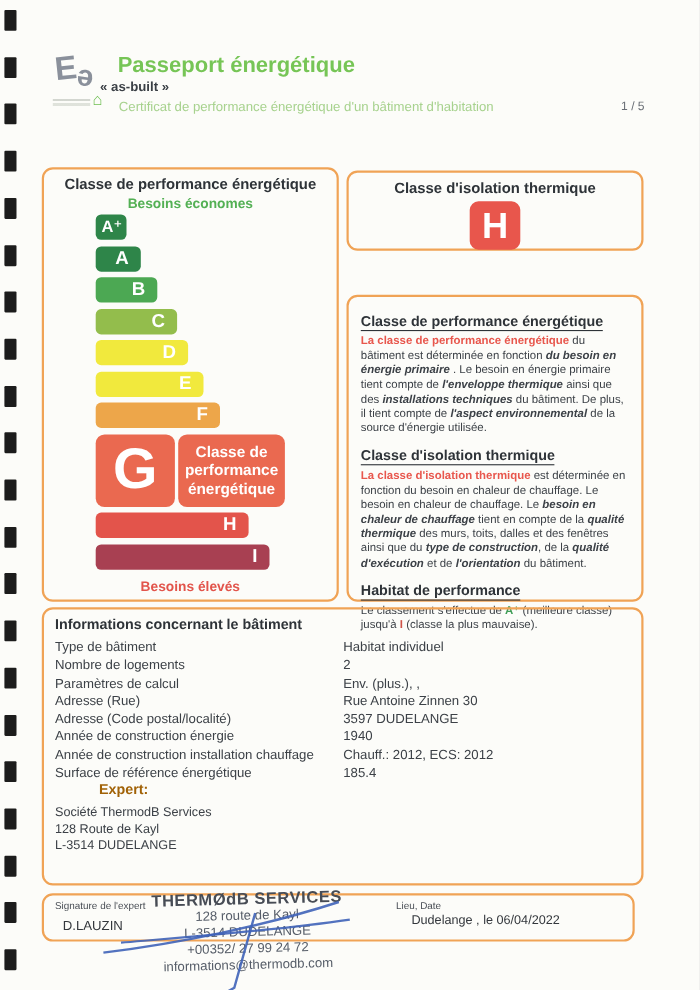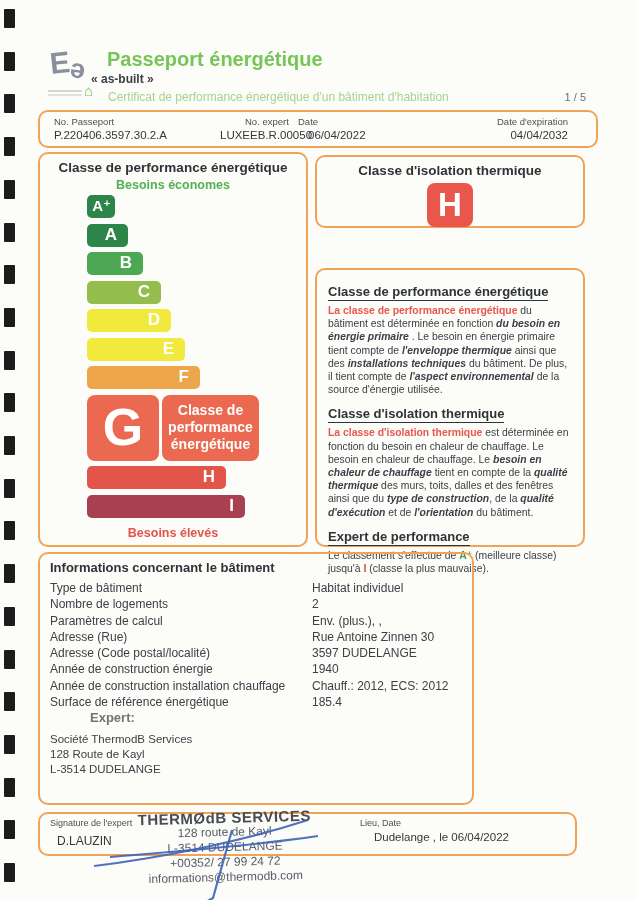--- a/index.html
+++ b/index.html
@@ -21,21 +21,21 @@
   .hd-title{position:absolute;left:107px;top:48px;font-size:20px;font-weight:bold;color:#76c556;}
   .hd-sub{position:absolute;left:91px;top:72px;font-size:12px;font-weight:bold;color:#3a3f45;}
   .hd-desc{position:absolute;left:108px;top:90px;font-size:12px;color:#a7d28e;}
   .hd-page{position:absolute;right:50px;top:91px;font-size:11px;color:#6a6f76;}
   
   .obox{position:absolute;border:2px solid #f0a356;border-radius:10px;background:transparent;box-sizing:border-box;}
   #passport-bar{left:38px;top:110px;width:560px;height:38px;}
   #scale-box{left:38px;top:152px;width:270px;height:395px;}
   #insulation-box{left:315px;top:155px;width:270px;height:73px;}
   #explain-box{left:315px;top:268px;width:270px;height:279px;}
-  #info-box{left:38px;top:552px;width:436px;height:253px;}
+  #info-box{left:38px;top:552px;width:547px;height:253px;}
   #sign-box{left:38px;top:812px;width:539px;height:44px;}
   
   .pb-label{position:absolute;font-size:9.5px;color:#4a4f56;}
   .pb-value{position:absolute;font-size:11.5px;color:#33373c;}
   
   .scale-title{position:absolute;top:6px;left:0;width:100%;text-align:center;font-size:13.5px;font-weight:bold;color:#2e3338;}
   .scale-top{position:absolute;top:24px;left:0;width:100%;text-align:center;font-size:12.5px;font-weight:bold;color:#53b054;}
   .scale-bottom{position:absolute;top:372px;left:0;width:100%;text-align:center;font-size:12.5px;font-weight:bold;color:#e2544b;}
   #scale-bars{position:absolute;left:47px;top:41px;}
   .bar{height:23px;border-radius:5px;margin-bottom:5.5px;position:relative;}
@@ -56,21 +56,21 @@
   .xp-body{font-size:10.4px;line-height:13.2px;color:#3c4147;margin:0 0 4px 0;}
   .seg-red{color:#e8574d;font-weight:bold;}
   .seg-bi{font-weight:bold;font-style:italic;}
   .seg-green{color:#3f9d57;font-weight:bold;}
   .seg-redletter{color:#cf5349;font-weight:bold;}
   
   .info-title{position:absolute;left:10px;top:6px;font-size:13px;font-weight:bold;color:#2e3338;}
   #info-rows{position:absolute;left:10px;top:26px;width:520px;}
   .info-row{display:flex;font-size:12px;line-height:16.3px;color:#3c4147;}
   .info-row .lbl{width:262px;flex:none;}
-  .expert-head{position:absolute;left:10px;top:156px;font-size:13px;font-weight:bold;color:#737373;padding-left:40px;}
+  .expert-head{position:absolute;left:10px;top:156px;font-size:13px;font-weight:bold;color:#a16207;padding-left:40px;}
   #expert-lines{position:absolute;left:10px;top:178px;font-size:11.5px;line-height:15px;color:#3c4147;}
   
   .sg-label{position:absolute;font-size:9px;color:#4a4f56;}
   .sg-name{position:absolute;left:17px;top:20px;font-size:12px;color:#33373c;}
   #stamp{position:absolute;left:120px;top:810px;width:210px;text-align:center;color:#565d68;transform:rotate(-1.5deg);}
   #stamp .s0{font-size:15px;font-weight:bold;color:#474c55;letter-spacing:.5px;}
   #stamp div{font-size:12px;line-height:15px;}
   #signature-svg{position:absolute;left:80px;top:802px;width:260px;height:115px;pointer-events:none;}
 </style>
 </head>
@@ -106,30 +106,20 @@
     <span class="big-e">E</span>
     <span class="schwa">ə</span>
     <span class="micro"></span>
     <span class="house">⌂</span>
   </div>
   <div class="hd-title">Passeport énergétique</div>
   <div class="hd-sub">« as-built »</div>
   <div class="hd-desc">Certificat de performance énergétique d'un bâtiment d'habitation</div>
   <div class="hd-page">1 / 5</div>
 
-  <div class="obox" id="passport-bar">
-    <span class="pb-label" style="left:14px;top:4px;">No. Passeport</span>
-    <span class="pb-value" style="left:14px;top:17px;">P.220406.3597.30.2.A</span>
-    <span class="pb-label" style="left:205px;top:4px;">No. expert</span>
-    <span class="pb-value" style="left:180px;top:17px;">LUXEEB.R.00050</span>
-    <span class="pb-label" style="left:258px;top:4px;">Date</span>
-    <span class="pb-value" style="left:268px;top:17px;">06/04/2022</span>
-    <span class="pb-label" style="right:28px;top:4px;">Date d'expiration</span>
-    <span class="pb-value" style="right:28px;top:17px;">04/04/2032</span>
-  </div>
 
   <div class="obox" id="scale-box">
     <div class="scale-title">Classe de performance énergétique</div>
     <div class="scale-top">Besoins économes</div>
     <div id="scale-bars">
         <div class="bar" style="background: rgb(46, 133, 73); width: 28px;">
           <span class="ltr" style="right: 4px; font-size: 15px; top: 2px;">A⁺</span>
         </div>
         <div class="bar" style="background: rgb(46, 133, 73); width: 41px;">
           <span class="ltr">A</span>
@@ -176,21 +166,21 @@
     <div id="explanations">
         <div class="xp-sec">
           <div><span class="xp-head">Classe de performance énergétique</span></div>
           <p class="xp-body"><span class="seg-red">La classe de performance énergétique</span><span> du bâtiment est déterminée en fonction </span><span class="seg-bi">du besoin en énergie primaire</span><span> . Le besoin en énergie primaire tient compte de </span><span class="seg-bi">l'enveloppe thermique</span><span> ainsi que des </span><span class="seg-bi">installations techniques</span><span> du bâtiment. De plus, il tient compte de </span><span class="seg-bi">l'aspect environnemental</span><span> de la source d'énergie utilisée.</span></p>
         </div>
         <div class="xp-sec">
           <div><span class="xp-head">Classe d'isolation thermique</span></div>
           <p class="xp-body"><span class="seg-red">La classe d'isolation thermique</span><span> est déterminée en fonction du besoin en chaleur de chauffage. Le besoin en chaleur de chauffage. Le </span><span class="seg-bi">besoin en chaleur de chauffage</span><span> tient en compte de la </span><span class="seg-bi">qualité thermique</span><span> des murs, toits, dalles et des fenêtres ainsi que du </span><span class="seg-bi">type de construction</span><span>, de la </span><span class="seg-bi">qualité d'exécution</span><span> et de </span><span class="seg-bi">l'orientation</span><span> du bâtiment.</span></p>
         </div>
         <div class="xp-sec">
-          <div><span class="xp-head">Expert de performance</span></div>
+          <div><span class="xp-head">Habitat de performance</span></div>
           <p class="xp-body"><span>Le classement s'effectue de </span><span class="seg-green">A⁺</span><span> (meilleure classe) jusqu'à </span><span class="seg-redletter">I</span><span> (classe la plus mauvaise).</span></p>
         </div>
       </div>
   </div>
 
   <div class="obox" id="info-box">
     <div class="info-title">Informations concernant le bâtiment</div>
     <div id="info-rows">
         <div class="info-row">
           <span class="lbl">Type de bâtiment</span>

